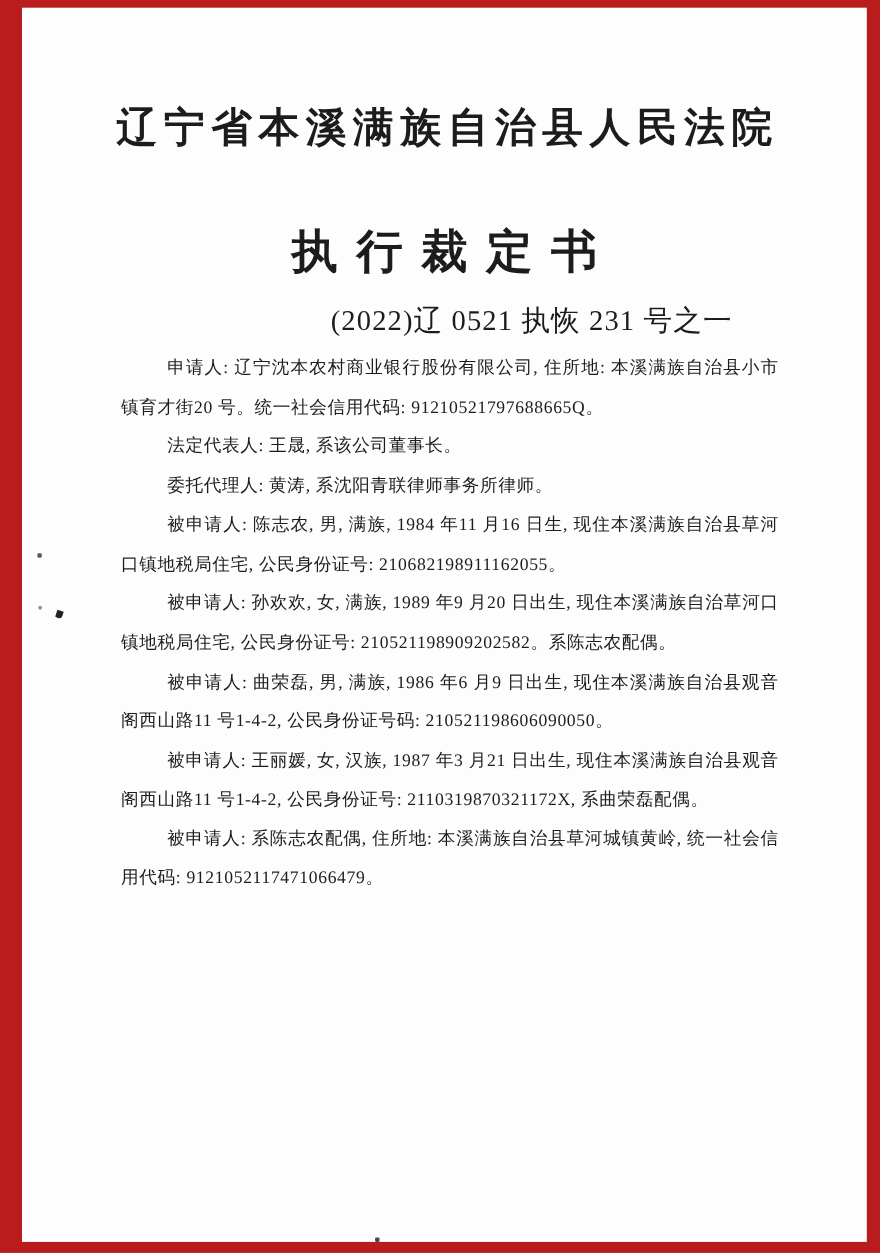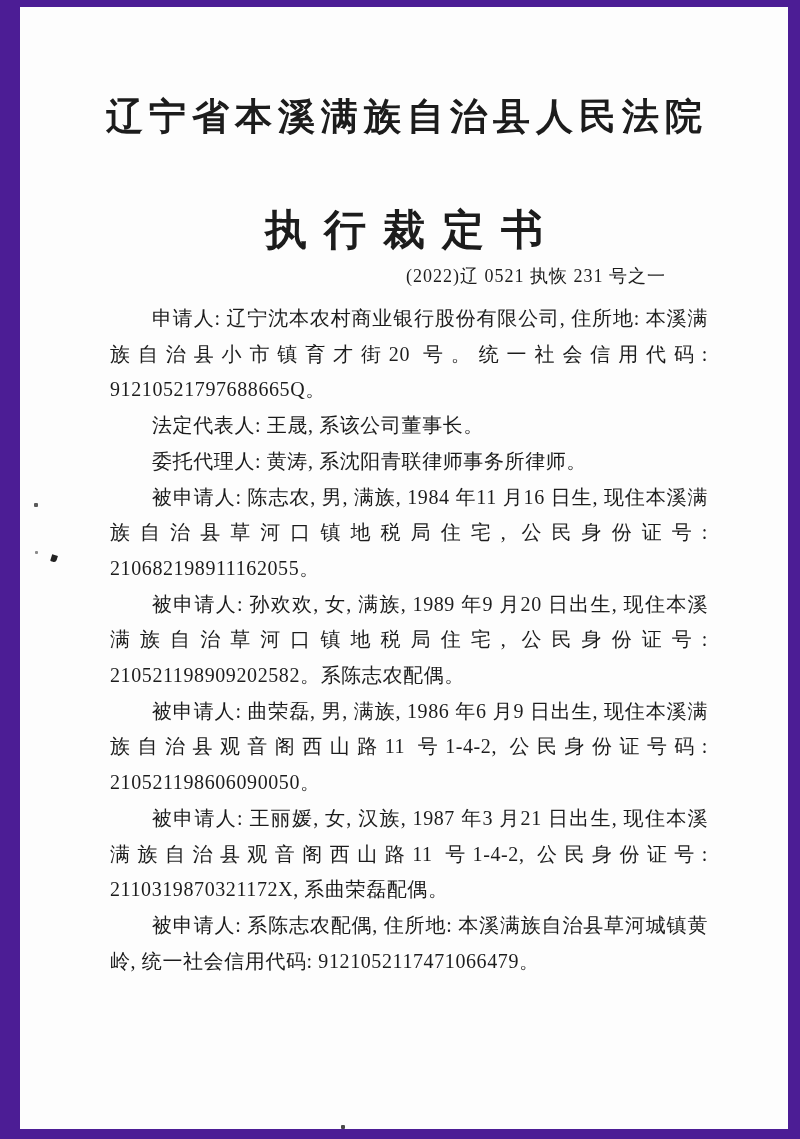--- a/index.html
+++ b/index.html
@@ -8,21 +8,21 @@
     width: 800px;
     height: 1139px;
     background: #f0f0f0;
     overflow: hidden;
     font-family: "Liberation Serif", "DejaVu Serif", serif;
   }
   .scan-wrap {
     position: relative;
     width: 800px;
     height: 1139px;
-    background: #4c1d95;
+    background: #b91c1c;
   }
   .sheet {
     position: absolute;
     left: 20px;
     top: 7px;
     width: 768px;
     height: 1122px;
     background: #fdfdfd;
     color: #1c1c1c;
     box-sizing: border-box;
@@ -42,33 +42,33 @@
     margin: 68px 0 0 0;
     font-size: 42px;
     font-weight: bold;
     line-height: 46px;
     letter-spacing: 17px;
     text-indent: 17px;
     text-align: center;
     white-space: nowrap;
   }
   .case-no {
-    margin-top: 8px;
-    font-size: 18px;
+    margin-top: 24px;
+    font-size: 26px;
     line-height: 30px;
     letter-spacing: 1px;
     text-align: right;
     padding-right: 122px;
   }
   .body-text {
     margin: 10px 80px 0 90px; 
   }
   .body-text p {
     margin: 0;
-    font-size: 20px;
+    font-size: 16px;
     line-height: 35.7px;
     letter-spacing: 0.6px;
     text-indent: 42px;
     text-align: justify;
   }
   .speck {
     position: absolute;
     background: #444;
     border-radius: 1px;
   }

